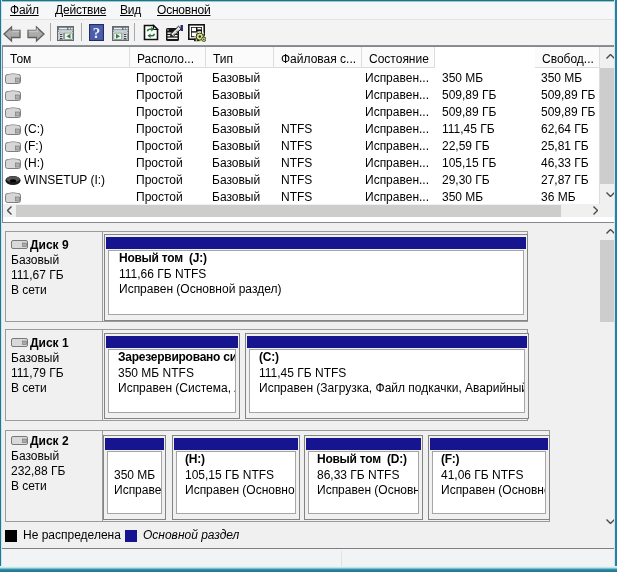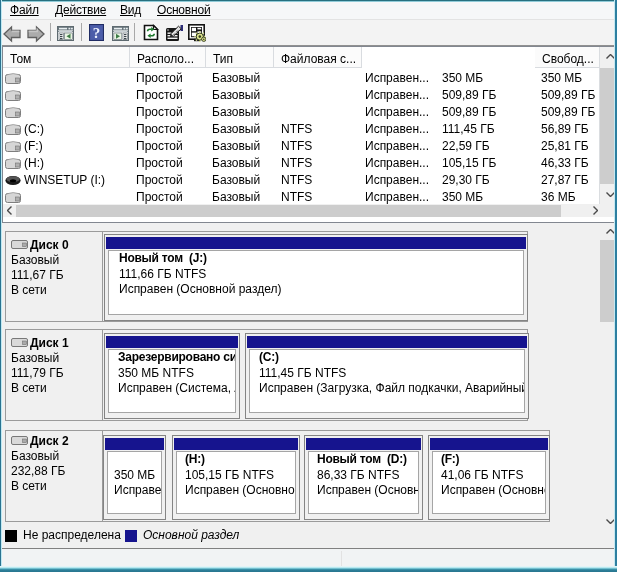--- a/index.html
+++ b/index.html
@@ -135,20 +135,21 @@
     </g>
   </svg>
 </div>
 
 <div class="abs" id="list">
 
   <div class="hcell" style="left:0;width:127px">Том</div>
   <div class="hcell" style="left:127px;width:76px">Располо...</div>
   <div class="hcell" style="left:203px;width:68px">Тип</div>
   <div class="hcell" style="left:271px;width:88px">Файловая с...</div>
+  <div class="hcell" style="left:359px;width:73px">Состояние</div>
   <div class="hcell" style="left:532px;width:64px;border-right:none">Свобод...</div>
   <div class="lrow" style="top:23px">
       <svg class="vicon" width="17" height="12">
         <rect x="0.5" y="2.5" width="15" height="9" rx="2" fill="#d6d6d6" stroke="#7e7e7e"></rect>
         <path d="M2 2.8 Q8 0.2 14.5 2.8" fill="#eee" stroke="#8a8a8a" stroke-width="0.7"></path>
         <rect x="10.5" y="6" width="4" height="4" fill="#b0b0b0" stroke="#707070" stroke-width="0.6"></rect>
       </svg>
       <span class="lt" style="left:133px">Простой</span>
       <span class="lt" style="left:209px">Базовый</span>
       <span class="lt" style="left:362px">Исправен...</span>
@@ -184,21 +185,21 @@
         <rect x="0.5" y="2.5" width="15" height="9" rx="2" fill="#d6d6d6" stroke="#7e7e7e"></rect>
         <path d="M2 2.8 Q8 0.2 14.5 2.8" fill="#eee" stroke="#8a8a8a" stroke-width="0.7"></path>
         <rect x="10.5" y="6" width="4" height="4" fill="#b0b0b0" stroke="#707070" stroke-width="0.6"></rect>
       </svg>
       <span class="lt" style="left:21px">(C:)</span>
       <span class="lt" style="left:133px">Простой</span>
       <span class="lt" style="left:209px">Базовый</span>
       <span class="lt" style="left:278px">NTFS</span>
       <span class="lt" style="left:362px">Исправен...</span>
       <span class="lt" style="left:439px">111,45 ГБ</span>
-      <span class="lt" style="left:538px">56,89 ГБ</span>
+      <span class="lt" style="left:538px">62,64 ГБ</span>
     </div>
   <div class="lrow" style="top:91px">
       <svg class="vicon" width="17" height="12">
         <rect x="0.5" y="2.5" width="15" height="9" rx="2" fill="#d6d6d6" stroke="#7e7e7e"></rect>
         <path d="M2 2.8 Q8 0.2 14.5 2.8" fill="#eee" stroke="#8a8a8a" stroke-width="0.7"></path>
         <rect x="10.5" y="6" width="4" height="4" fill="#b0b0b0" stroke="#707070" stroke-width="0.6"></rect>
       </svg>
       <span class="lt" style="left:21px">(F:)</span>
       <span class="lt" style="left:133px">Простой</span>
       <span class="lt" style="left:209px">Базовый</span>
@@ -269,21 +270,21 @@
     </svg>
 </div>
 
 <div class="abs" id="graph">
 
   <div class="drow" style="left:3px;top:8px;width:523px;height:91px"></div>
   <div class="abs" style="left:100px;top:8px;width:1px;height:91px;background:#9b9b9b"></div>
   <div class="dtext" style="left:9px;top:15px;width:90px"><svg width="17" height="11" style="vertical-align:-1px;margin-right:2px">
         <rect x="0.5" y="1.5" width="16" height="8" rx="1.5" fill="#d9d9d9" stroke="#787878"></rect>
         <rect x="11.5" y="4" width="4" height="3.6" fill="#aaa" stroke="#666" stroke-width="0.5"></rect>
-      </svg><b>Диск 0</b><br>Базовый<br>111,67 ГБ<br>В сети</div>
+      </svg><b>Диск 9</b><br>Базовый<br>111,67 ГБ<br>В сети</div>
   <div class="part-o" style="left:102px;top:11px;width:424px;height:87px"></div>
   <div class="band" style="left:104px;top:14px;width:420px;height:12px"></div>
   <div class="pbody" style="left:106px;top:27px;width:416px;height:65px;padding-left:10px"><b>Новый том&nbsp; (J:)</b><br>111,66 ГБ NTFS<br>Исправен (Основной раздел)</div>
 
   <div class="drow" style="left:3px;top:106px;width:523px;height:92px"></div>
   <div class="abs" style="left:100px;top:106px;width:1px;height:92px;background:#9b9b9b"></div>
   <div class="dtext" style="left:9px;top:113px;width:90px"><svg width="17" height="11" style="vertical-align:-1px;margin-right:2px">
         <rect x="0.5" y="1.5" width="16" height="8" rx="1.5" fill="#d9d9d9" stroke="#787878"></rect>
         <rect x="11.5" y="4" width="4" height="3.6" fill="#aaa" stroke="#666" stroke-width="0.5"></rect>
       </svg><b>Диск 1</b><br>Базовый<br>111,79 ГБ<br>В сети</div>

